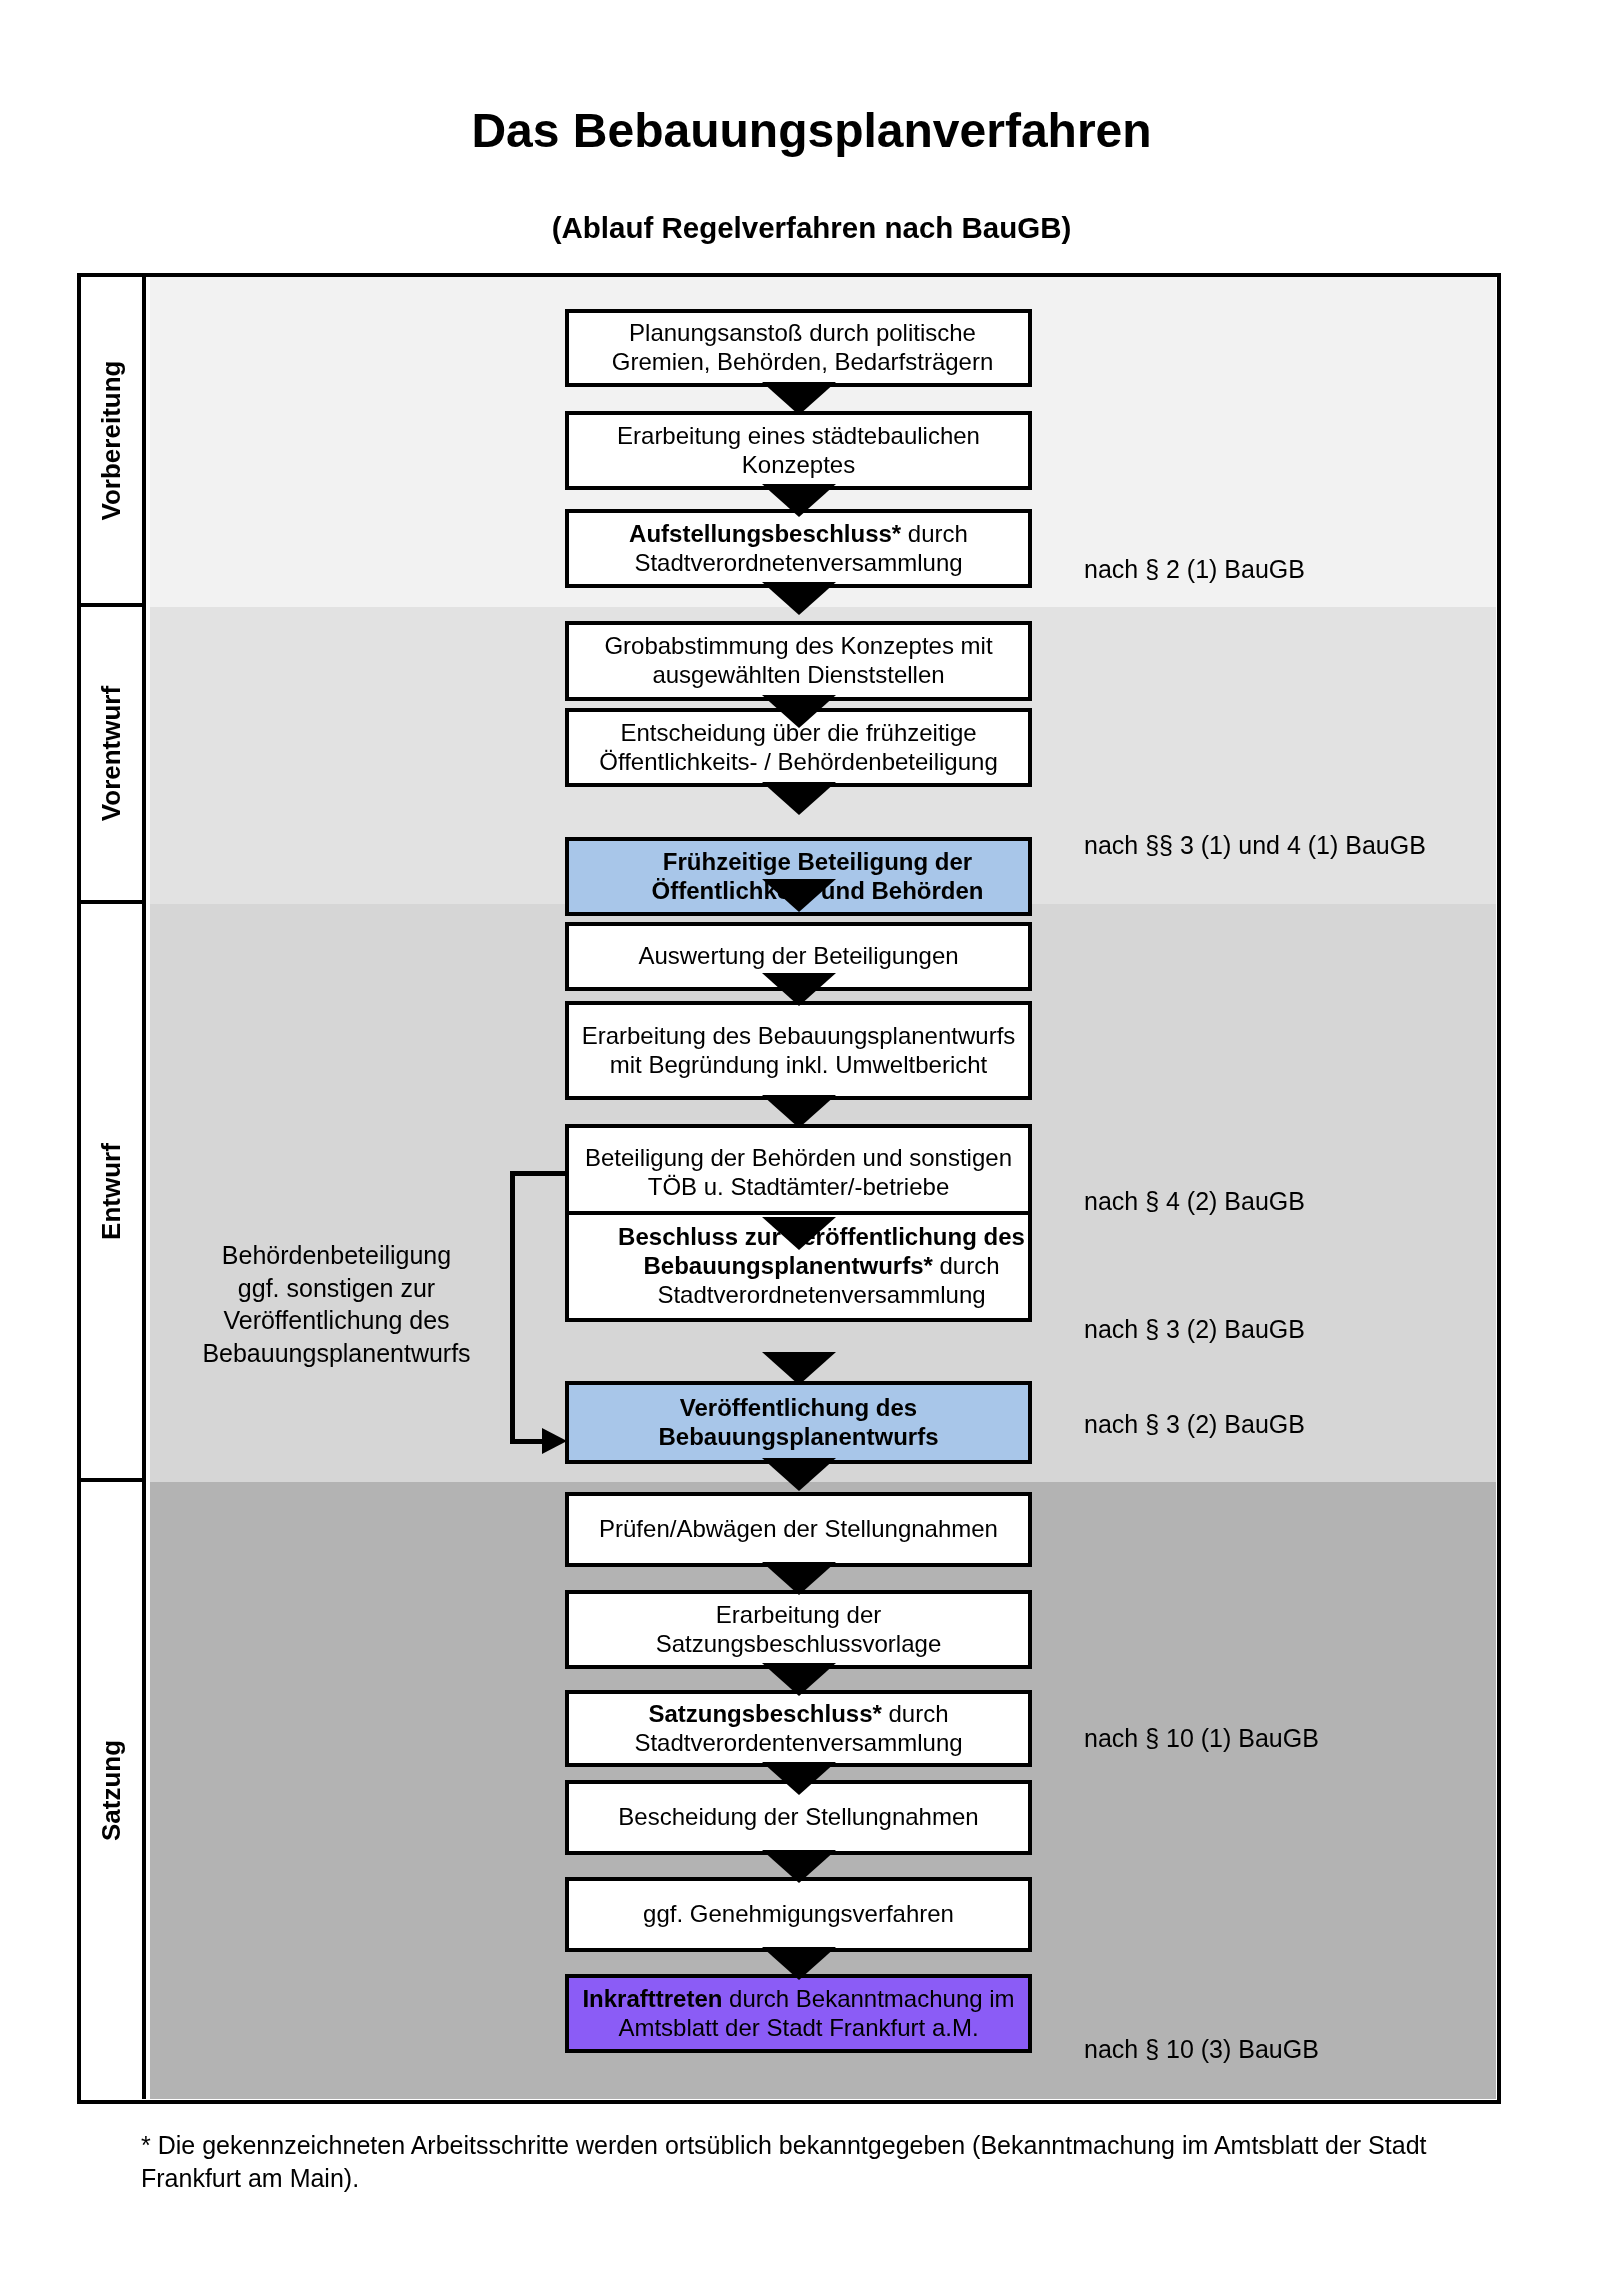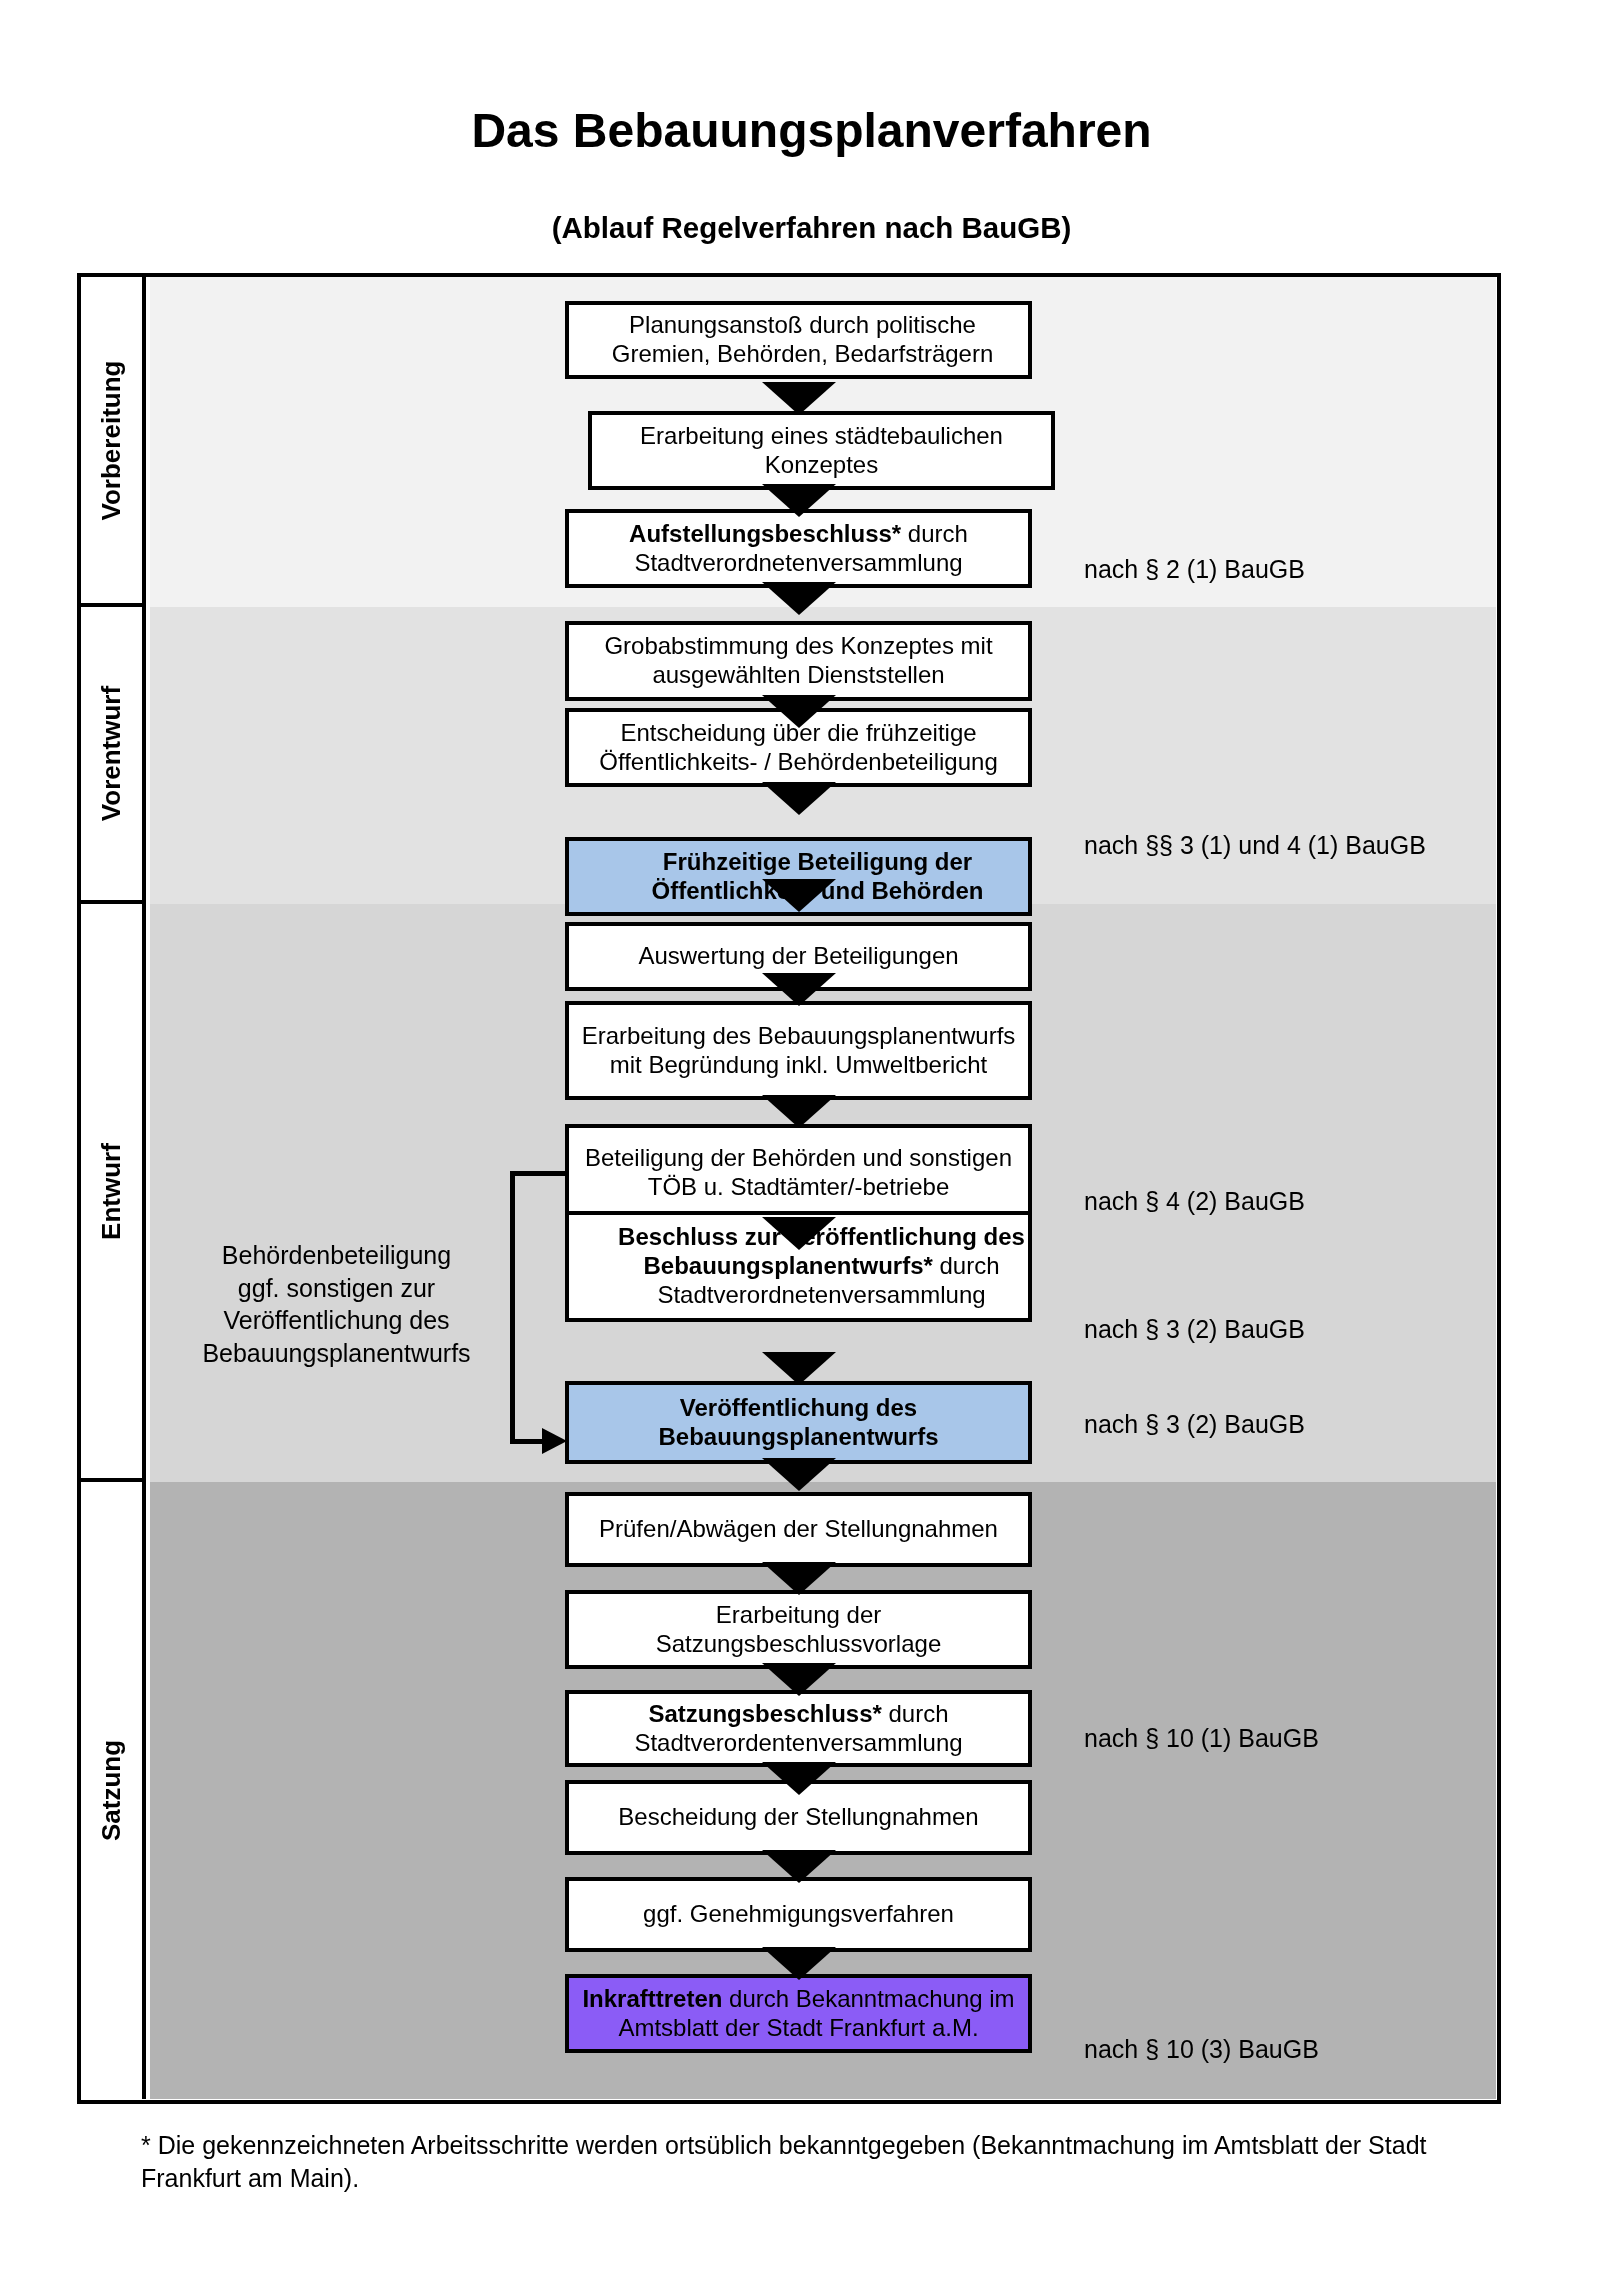--- a/index.html
+++ b/index.html
@@ -42,22 +42,22 @@
   }
   .fill{position:absolute;left:69px;right:0;top:0;bottom:0;}
   .box{
     position:absolute;left:484px;width:467px;
     background:#ffffff;border:4.6px solid #000;box-sizing:border-box;
     display:flex;align-items:center;justify-content:center;
     z-index:3;
   }
   .box .txt{width:100%;text-align:center;font-size:24px;line-height:1.2;padding:0 2px;}
   .box .bd{font-weight:bold;}
-  .p1{top:24px;height:78px;padding-left:8px;}
-  .p2{top:134px;height:79px;margin-left:23px;}
+  .p1{top:32px;height:78px;padding-left:8px;}
+  .p2{top:134px;height:79px;}
   .p3{top:232px;height:79px;}
   .p4{top:344px;height:80px;justify-content:center;}
   .p5{top:431px;height:79px;}
   .p6{top:560px;height:79px;padding-left:38px;}
   .p7{top:632px;height:69px;margin-top:13px;}
   .p8{top:724px;height:99px;}
   .p9{top:847px;height:98px;}
   .p10{top:934px;height:111px;padding-left:46px;}
   .p11{top:1104px;height:83px;}
   .p12{top:1215px;height:75px;}

